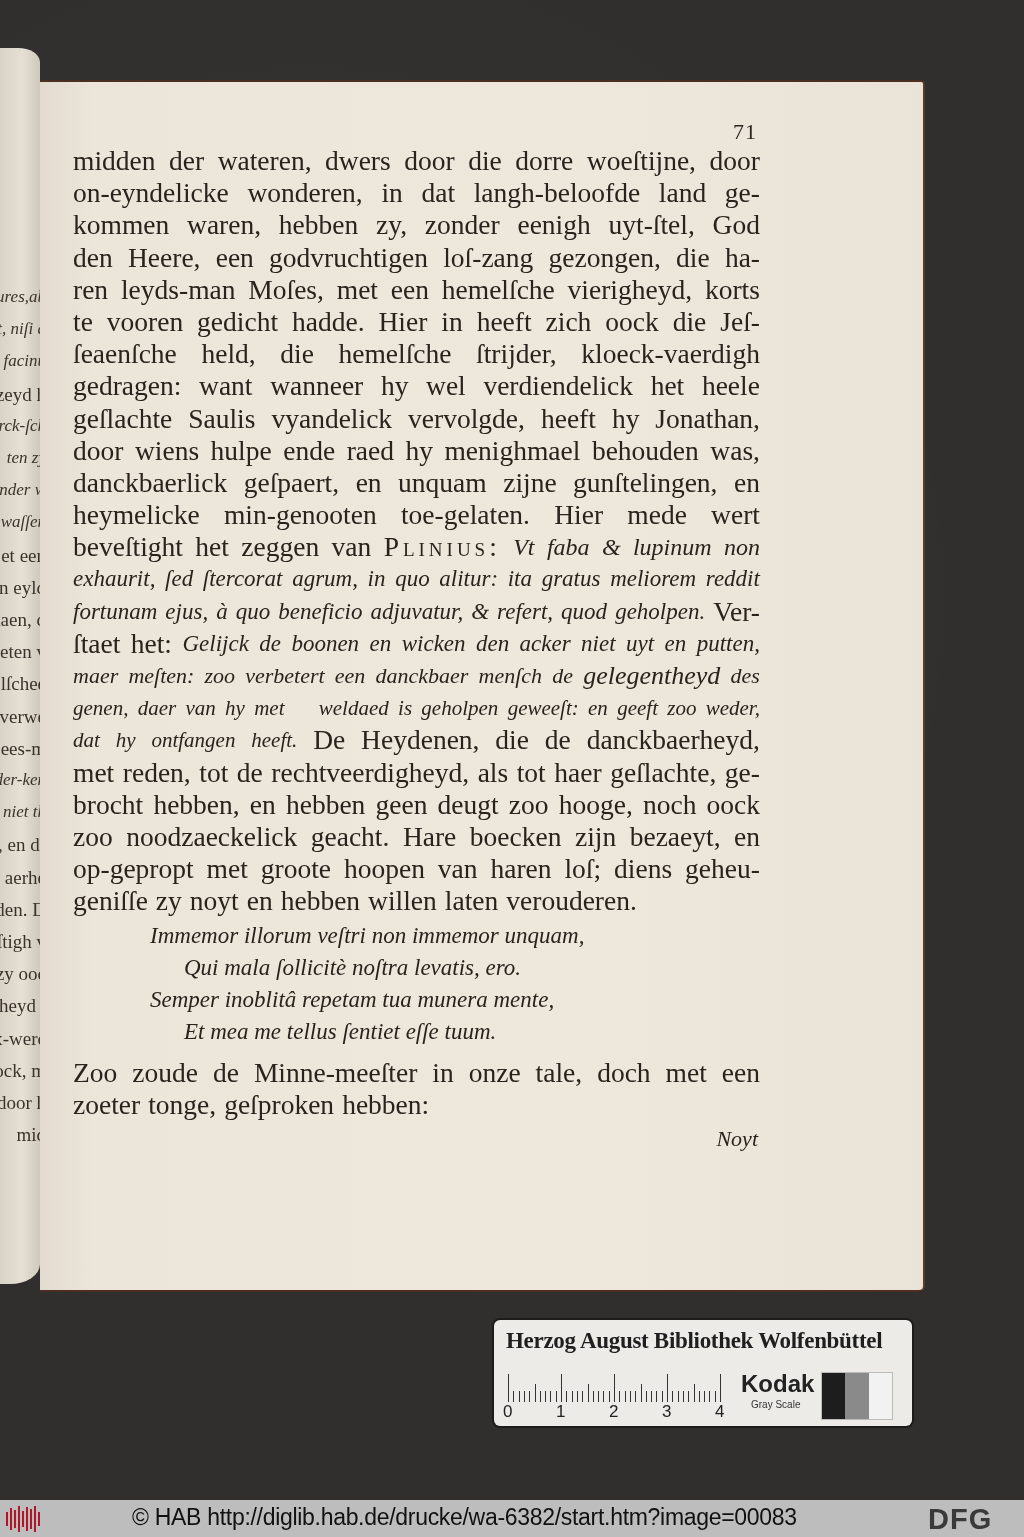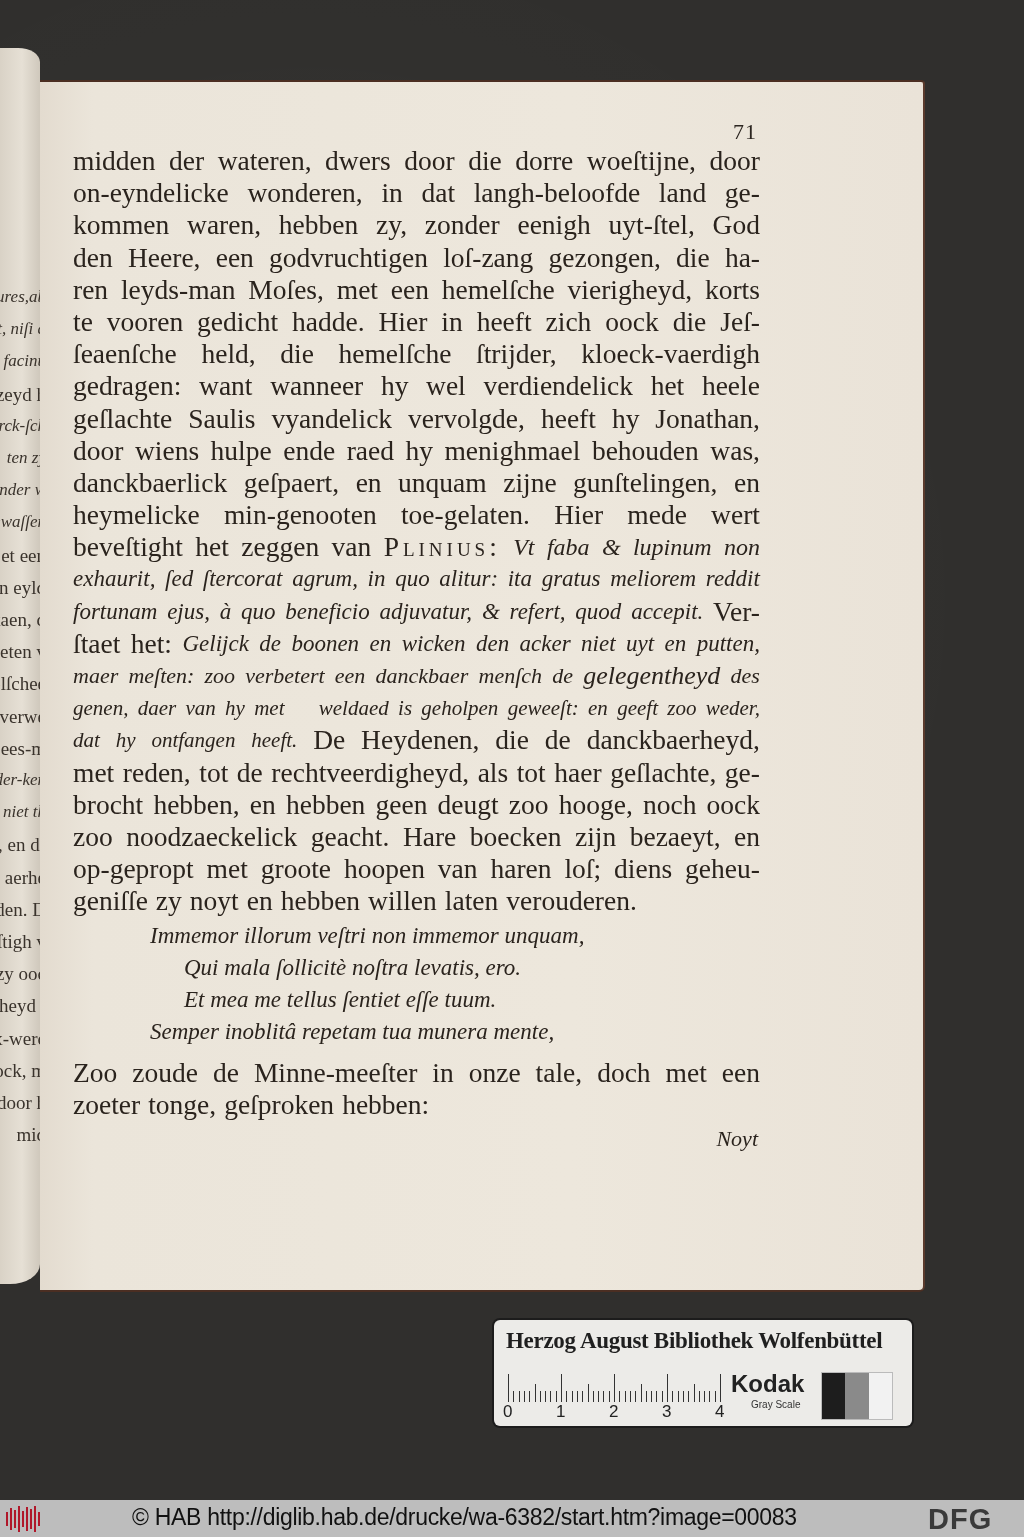--- a/index.html
+++ b/index.html
@@ -82,21 +82,21 @@
   }
   .ruler {
     position:absolute; left:14px; top:52px; width:220px; height:30px;
   }
   .tick { position:absolute; bottom:0; width:1px; background:#333; }
   .ruler-num {
     position:absolute; top:82px; font-family:"Liberation Sans", sans-serif;
     font-size:17px; color:#222;
   }
   .kodak {
-    position:absolute; left:237px; top:50px;
+    position:absolute; left:247px; top:50px;
     font-family:"Liberation Sans", sans-serif; font-weight:bold; font-size:24px; color:#222;
   }
   .kodak-sub {
     position:absolute; left:257px; top:79px;
     font-family:"Liberation Sans", sans-serif; font-size:10px; color:#333;
   }
   .gray-patches {
     position:absolute; left:327px; top:52px; width:70px; height:46px;
     border:1px solid #bbb; display:flex; background:#f4f4f4;
   }
@@ -307,21 +307,21 @@
       <div class="line">
         <span class="w it" style="font-size: 23px;">fortunam</span>
         <span class="w it" style="font-size: 23px;">ejus,</span>
         <span class="w it" style="font-size: 23px;">à</span>
         <span class="w it" style="font-size: 23px;">quo</span>
         <span class="w it" style="font-size: 23px;">beneficio</span>
         <span class="w it" style="font-size: 23px;">adjuvatur,</span>
         <span class="w it" style="font-size: 23px;">&amp;</span>
         <span class="w it" style="font-size: 23px;">refert,</span>
         <span class="w it" style="font-size: 23px;">quod</span>
-        <span class="w it" style="font-size: 23px;">accepit.</span>
+        <span class="w it" style="font-size: 23px;">geholpen.</span>
         <span class="w">Ver-</span>
       </div>
       <div class="line">
         <span class="w">ſtaet</span>
         <span class="w">het:</span>
         <span class="w it" style="font-size: 23px;">Gelijck</span>
         <span class="w it" style="font-size: 23px;">de</span>
         <span class="w it" style="font-size: 23px;">boonen</span>
         <span class="w it" style="font-size: 23px;">en</span>
         <span class="w it" style="font-size: 23px;">wicken</span>
@@ -423,22 +423,22 @@
         <span class="w">hebben</span>
         <span class="w">willen</span>
         <span class="w">laten</span>
         <span class="w">verouderen.</span>
       </div>
     </div>
 
   <div class="verse">
     <div class="v">Immemor illorum veſtri non immemor unquam,</div>
     <div class="v indent">Qui mala ſollicitè noſtra levatis, ero.</div>
+    <div class="v">Semper inoblitâ repetam tua munera mente,</div>
     <div class="v indent">Et mea me tellus ſentiet eſſe tuum.</div>
-    <div class="v">Semper inoblitâ repetam tua munera mente,</div>
   </div>
 
   <div class="closing" id="closing">
       <div class="line">
         <span class="w">Zoo</span>
         <span class="w">zoude</span>
         <span class="w">de</span>
         <span class="w">Minne-meeſter</span>
         <span class="w">in</span>
         <span class="w">onze</span>

